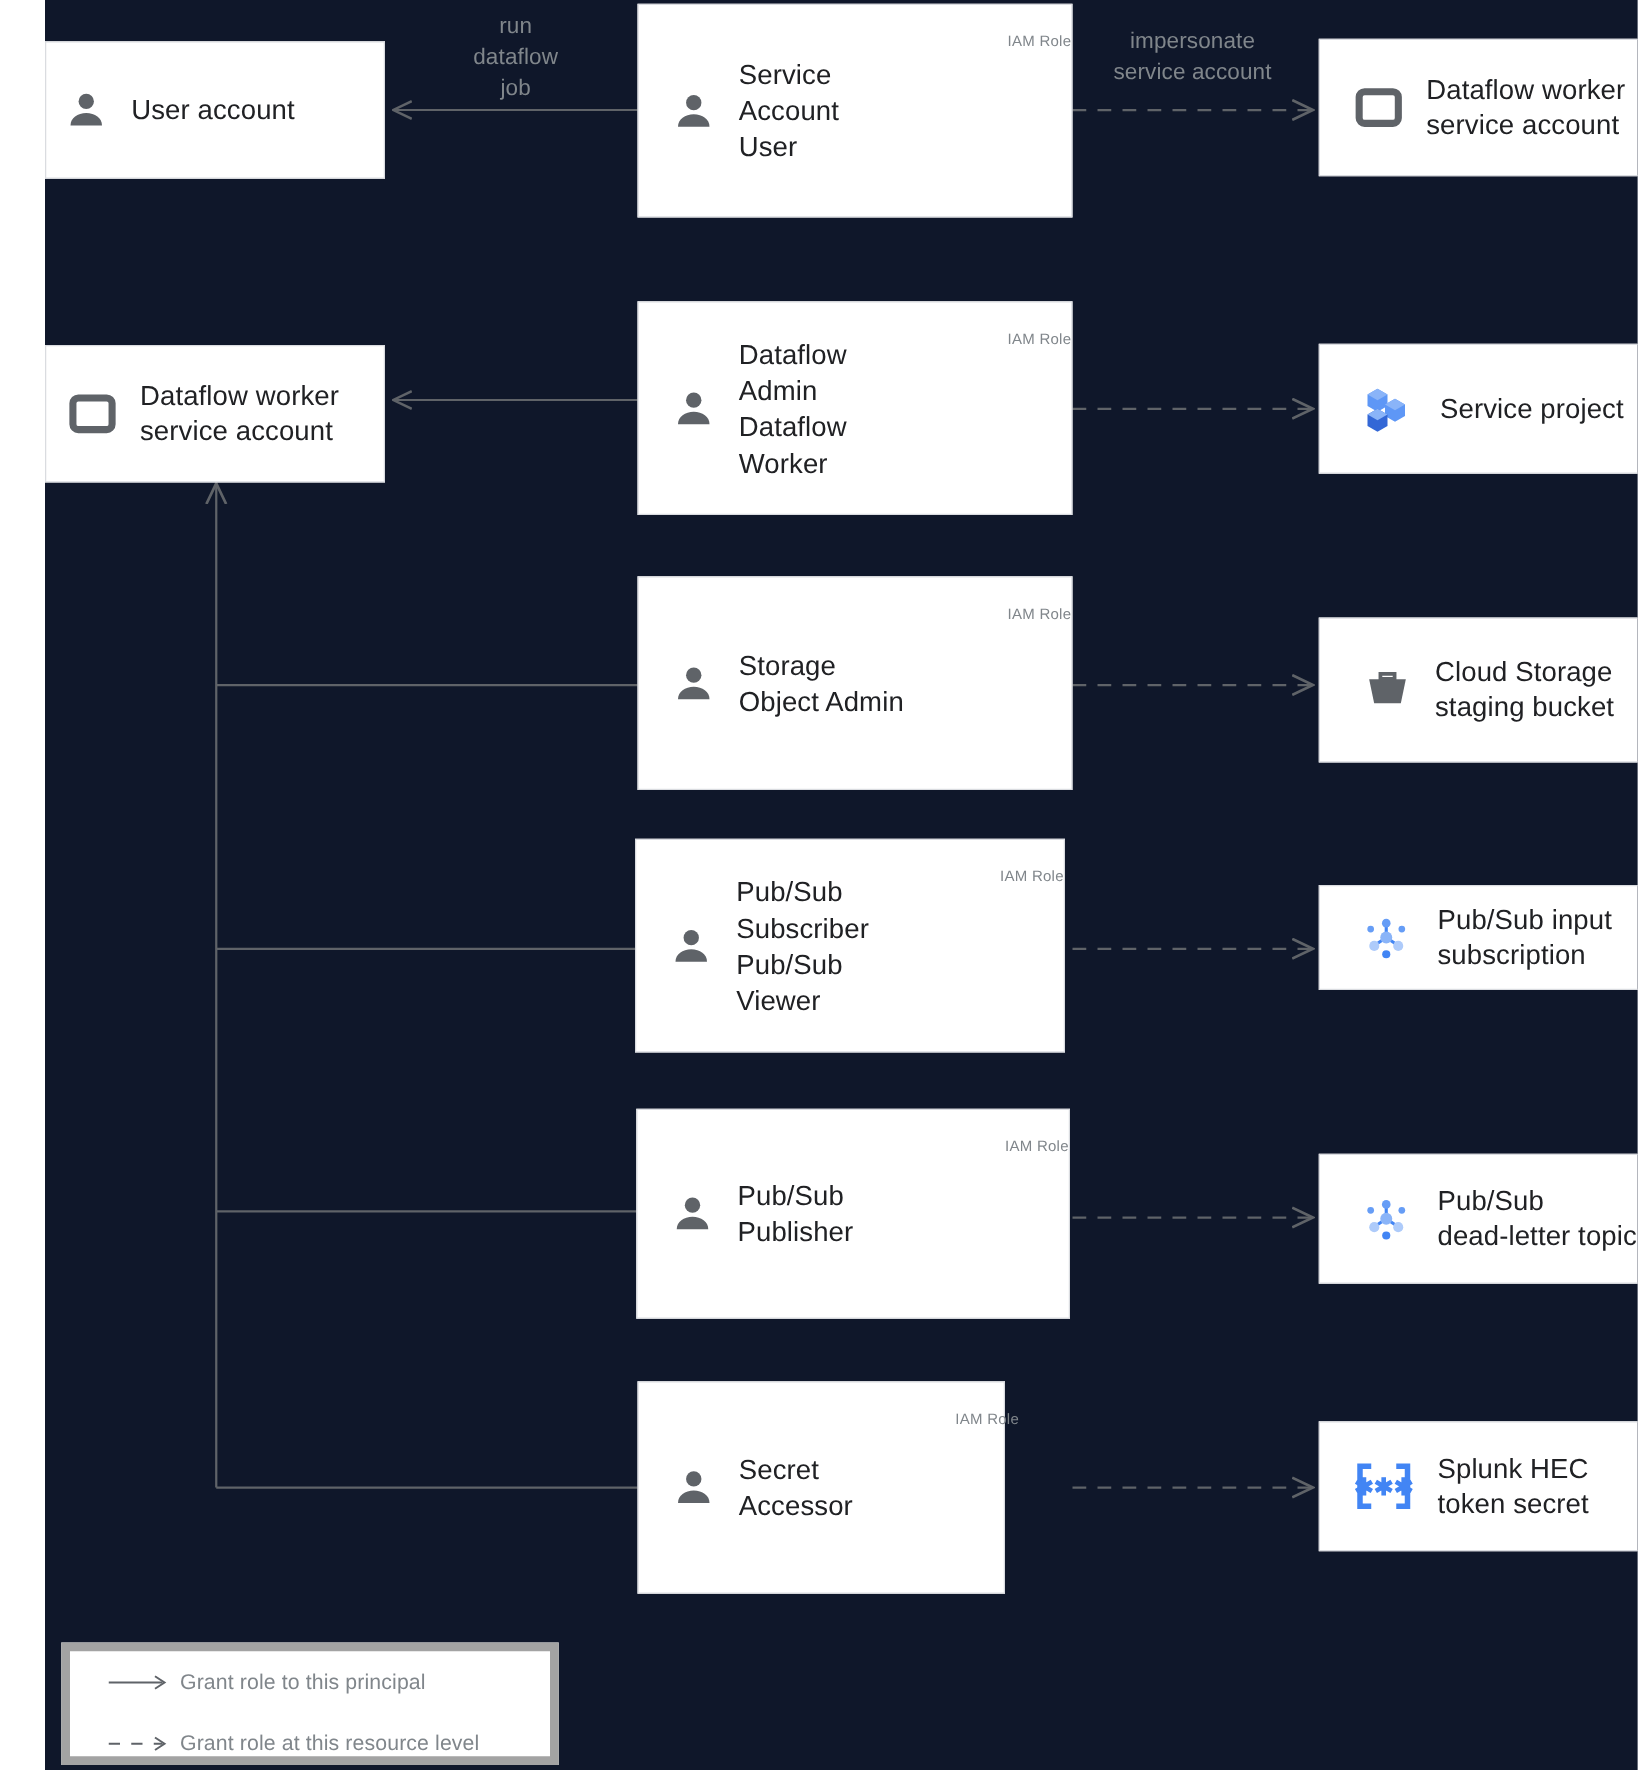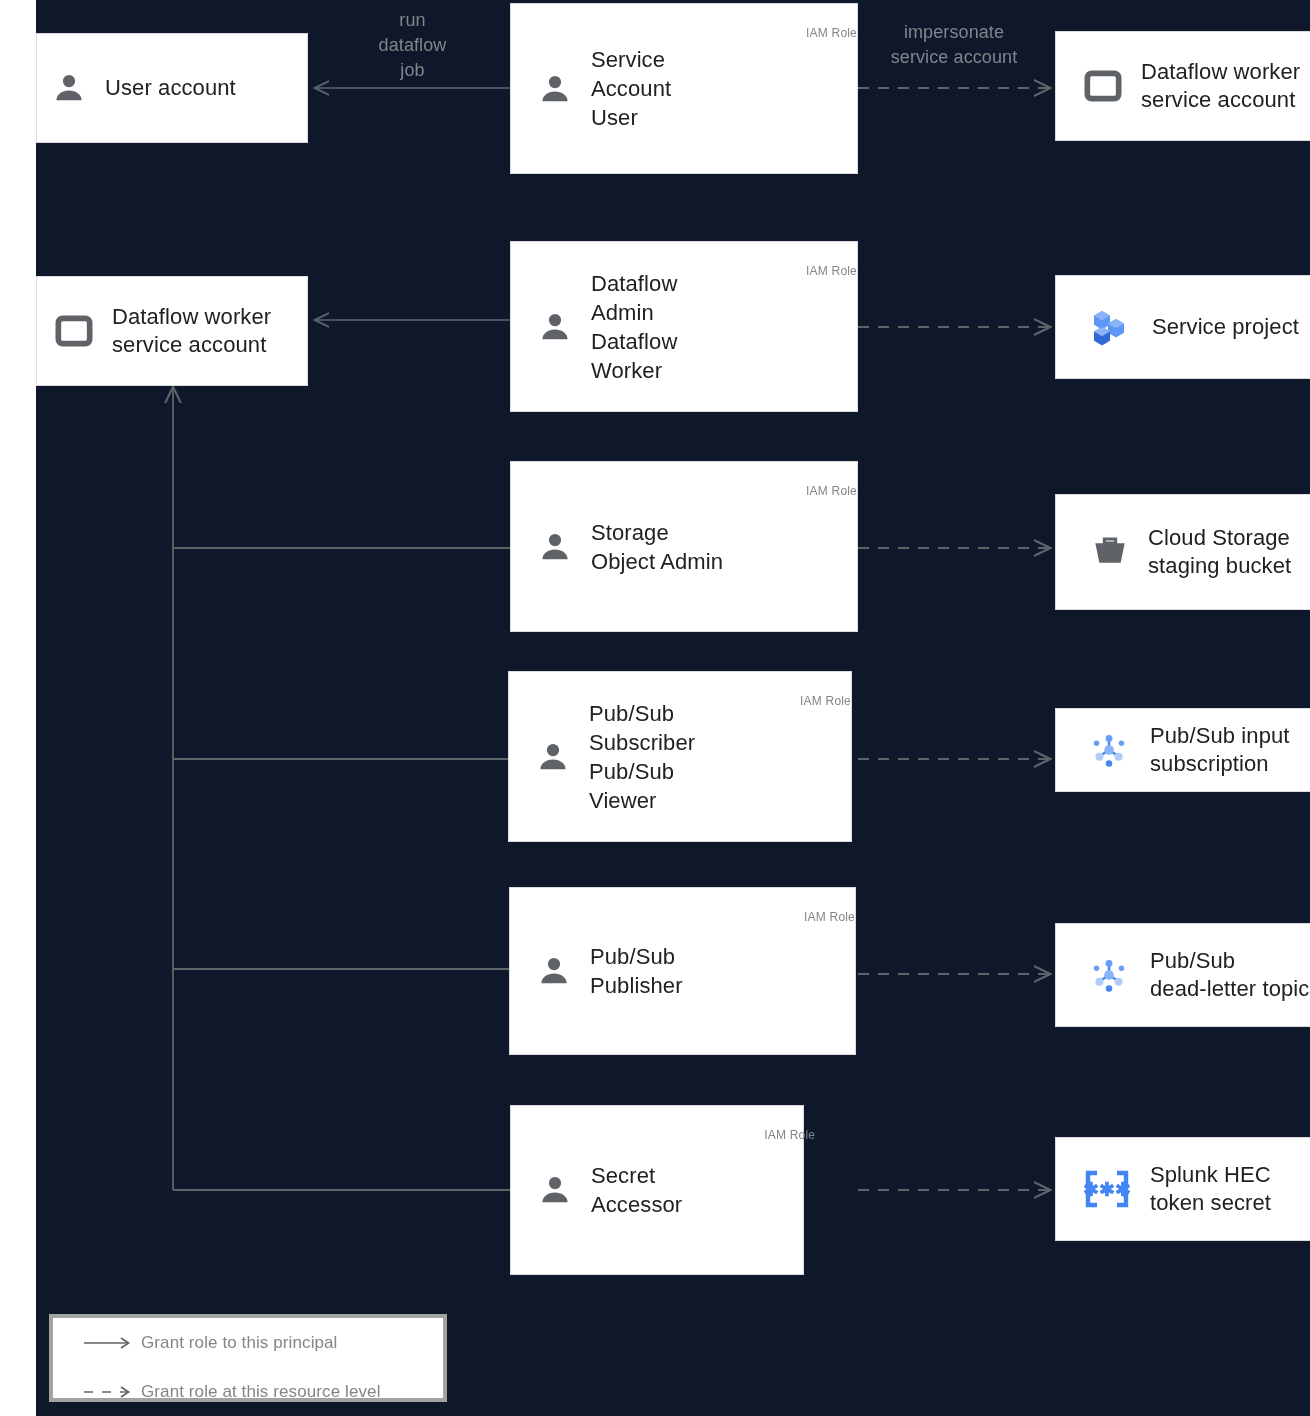--- a/index.html
+++ b/index.html
@@ -112,23 +112,23 @@
     height: 1416px;
     pointer-events: none;
   }
 
   
   #legend {
     position: absolute;
     left: 13px;
     top: 1314px;
     width: 398px;
-    height: 88px;
+    height: 98px;
     box-sizing: border-box;
-    border: 4px solid #a3a3a3;
+    border: 7px solid #a3a3a3;
     background: #ffffff;
   }
   .legend-row {
     display: flex;
     align-items: center;
     height: 49px;
     padding-left: 30px;
   }
   .legend-row .lg-art {
     width: 58px;

